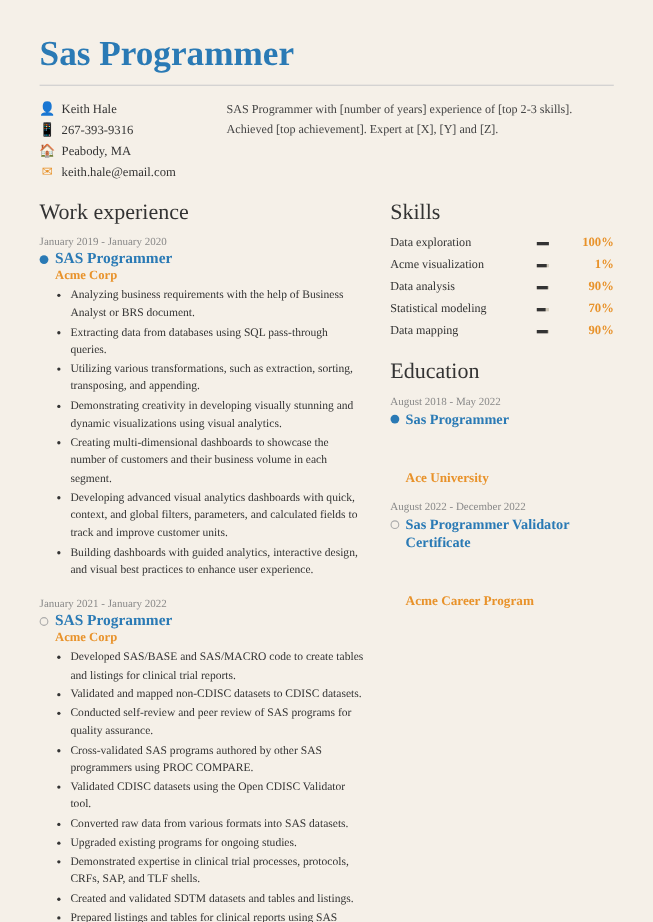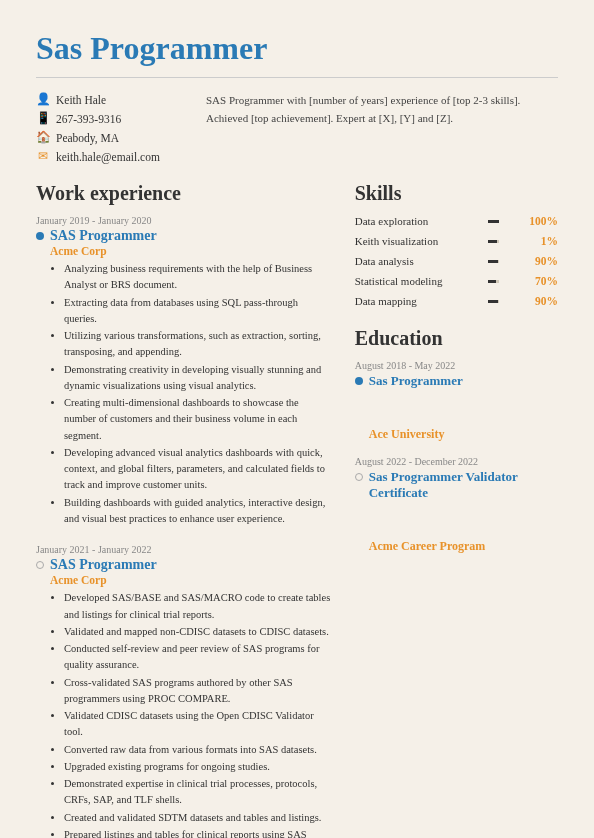--- a/index.html
+++ b/index.html
@@ -66,21 +66,21 @@
     .left-col {
       flex: 1.45;
     }
     .right-col {
       flex: 1;
     }
 
     
     .section-heading {
       font-size: 20px;
-      font-weight: bold;
+      font-weight: normal;
       color: #333;
       margin-bottom: 10px;
     }
 
     
     .job-entry {
       margin-bottom: 16px;
     }
     .job-date {
       font-size: 10px;
@@ -277,21 +277,21 @@
       <h2 class="section-heading">Skills</h2>
       <div id="skills-container">
           <div class="skill-row">
             <div class="skill-name">Data exploration</div>
             <div class="skill-bar-bg">
               <div class="skill-bar-fill" style="width: 100%;"></div>
             </div>
             <div class="skill-pct">100%</div>
           </div>
           <div class="skill-row">
-            <div class="skill-name">Keith visualization</div>
+            <div class="skill-name">Acme visualization</div>
             <div class="skill-bar-bg">
               <div class="skill-bar-fill" style="width: 80%;"></div>
             </div>
             <div class="skill-pct">1%</div>
           </div>
           <div class="skill-row">
             <div class="skill-name">Data analysis</div>
             <div class="skill-bar-bg">
               <div class="skill-bar-fill" style="width: 90%;"></div>
             </div>

